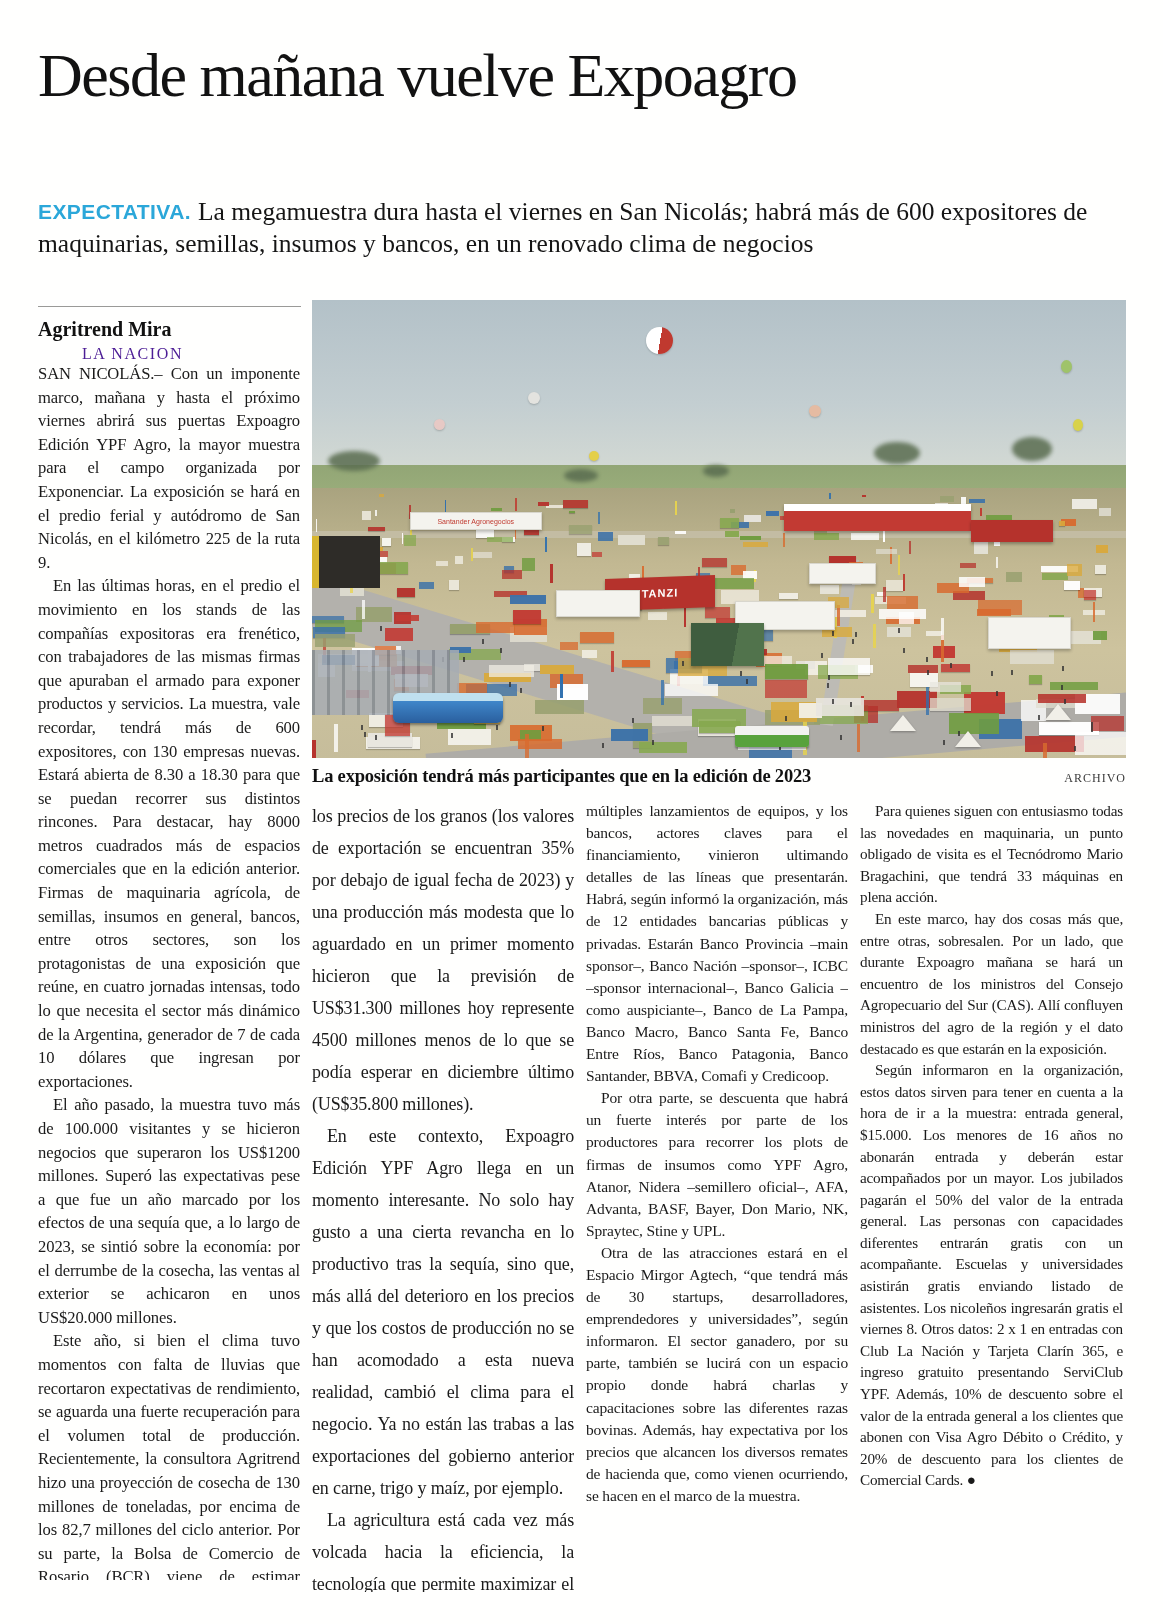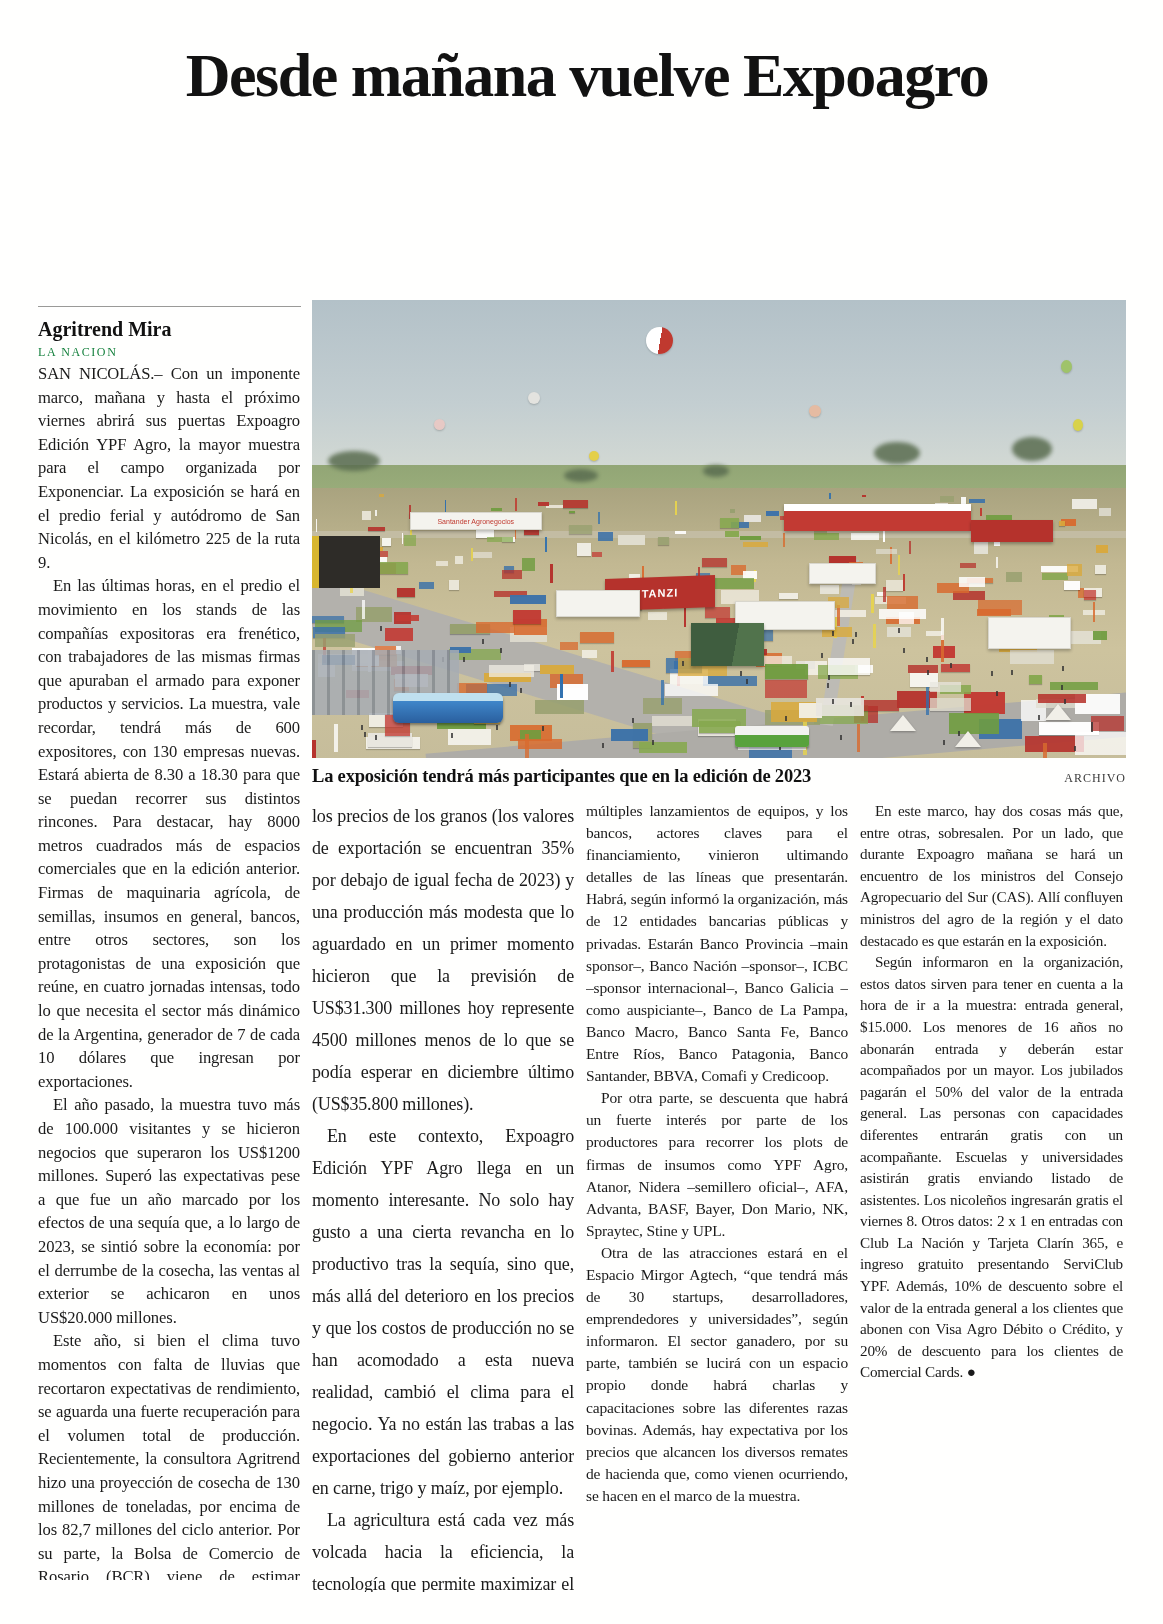--- a/index.html
+++ b/index.html
@@ -1,30 +1,30 @@
 <!DOCTYPE html>
 <html lang="es"><head>
 <meta charset="utf-8">
 <style>
   html,body{margin:0;padding:0;background:#e8e8e6;}
   .page{position:relative;width:1163px;height:1624px;margin:0 auto;background:#fffffe;
         font-family:"Liberation Serif",serif;color:#1a1a1a;overflow:hidden;}
 
   
   .headline{position:absolute;left:38px;top:40px;width:1098px;
-            font-weight:bold;font-size:62px;line-height:71px;letter-spacing:-1.5px;color:#121212;text-align:center;}
+            font-weight:normal;font-size:62px;line-height:71px;letter-spacing:-1.5px;color:#121212;}
   .kicker-row{position:absolute;left:38px;top:196px;width:1096px;
               font-size:25.5px;line-height:32px;color:#151515;}
   .kicker{font-family:"Liberation Sans",sans-serif;font-weight:bold;font-size:21px;
           letter-spacing:.4px;color:#2ba7d9;margin-right:7px;vertical-align:1px;}
 
   
   .byline{position:absolute;left:38px;top:306px;width:263px;border-top:1px solid #9a9a98;padding-top:11px;}
   .byline .author{font-weight:bold;font-size:20px;color:#111;}
-  .byline .org{font-size:12px;letter-spacing:1.6px;color:#15803d;margin-top:4px;}
+  .byline .org{font-size:16px;letter-spacing:1.6px;color:#4c1d95;margin-top:4px;margin-left:44px;}
 
   
   .col{position:absolute;width:262px;overflow:hidden;text-align:justify;hyphens:auto;font-family:Liberation Serif, serif;}
   .col1{left:38px;top:362px;height:1218px;font-size:16.6px;line-height:23.6px;letter-spacing:-.1px;}
   .col2{left:312px;top:800px;height:792px;font-size:18px;line-height:32px;letter-spacing:-.15px;}
   .col3{left:586px;top:800px;height:792px;font-size:15.5px;line-height:22.1px;letter-spacing:-.15px;}
   .col4{left:860px;top:800px;height:792px;width:263px;font-size:15.2px;line-height:21.6px;letter-spacing:-.2px;}
   .body-p{margin:0;text-indent:15px;}
   .body-p.noindent{text-indent:0;}
 
@@ -54,20 +54,23 @@
 </style>
 </head>
 <body>
 
 <div class="page">
 
   <div class="headline">
     <div>Desde mañana vuelve Expoagro</div>
   </div>
 
+  <div class="kicker-row">
+    <span class="kicker">EXPECTATIVA.</span><span>La megamuestra dura hasta el viernes en San Nicolás; habrá más de 600 expositores de maquinarias, semillas, insumos y bancos, en un renovado clima de negocios</span>
+  </div>
 
   <div class="byline">
     <div class="author">Agritrend Mira</div>
     <div class="org">LA NACION</div>
   </div>
 
   <div class="col col1">
     <p class="body-p noindent">SAN NICOLÁS.– Con un imponente marco, mañana y hasta el próximo viernes abrirá sus puertas Expoagro Edición YPF Agro, la mayor muestra para el campo organizada por Exponenciar. La exposición se hará en el predio ferial y autódromo de San Nicolás, en el kilómetro 225 de la ruta 9.</p>
     <p class="body-p">En las últimas horas, en el predio el movimiento en los stands de las compañías expositoras era frenético, con trabajadores de las mismas firmas que apuraban el armado para exponer productos y servicios. La muestra, vale recordar, tendrá más de 600 expositores, con 130 empresas nuevas. Estará abierta de 8.30 a 18.30 para que se puedan recorrer sus distintos rincones. Para destacar, hay 8000 metros cuadrados más de espacios comerciales que en la edición anterior. Firmas de maquinaria agrícola, de semillas, insumos en general, bancos, entre otros sectores, son los protagonistas de una exposición que reúne, en cuatro jornadas intensas, todo lo que necesita el sector más dinámico de la Argentina, generador de 7 de cada 10 dólares que ingresan por exportaciones.</p>
     <p class="body-p">El año pasado, la muestra tuvo más de 100.000 visitantes y se hicieron negocios que superaron los US$1200 millones. Superó las expectativas pese a que fue un año marcado por los efectos de una sequía que, a lo largo de 2023, se sintió sobre la economía: por el derrumbe de la cosecha, las ventas al exterior se achicaron en unos US$20.000 millones.</p>
@@ -489,17 +492,18 @@
     <p class="body-p">En este contexto, Expoagro Edición YPF Agro llega en un momento interesante. No solo hay gusto a una cierta revancha en lo productivo tras la sequía, sino que, más allá del deterioro en los precios y que los costos de producción no se han acomodado a esta nueva realidad, cambió el clima para el negocio. Ya no están las trabas a las exportaciones del gobierno anterior en carne, trigo y maíz, por ejemplo.</p>
     <p class="body-p">La agricultura está cada vez más volcada hacia la eficiencia, la tecnología que permite maximizar el uso de insumos, el automatismo en la maquinaria agrícola, y todo esto estará en la gran vidriera de Expoagro. Hoy los productores pueden valerse de prescripciones de siembra, aplicaciones de insumos que les llegan desde las empresas para hacer una producción casi a medida. Esto es para tratar de bajar costos y hacer una producción de más rindes y más sustentable.</p>
     <p class="body-p">Decenas de quienes de maquinaria agrícola tienen agendados</p>
   </div>
   <div class="col col3">
     <p class="body-p noindent">múltiples lanzamientos de equipos, y los bancos, actores claves para el financiamiento, vinieron ultimando detalles de las líneas que presentarán. Habrá, según informó la organización, más de 12 entidades bancarias públicas y privadas. Estarán Banco Provincia –main sponsor–, Banco Nación –sponsor–, ICBC –sponsor internacional–, Banco Galicia –como auspiciante–, Banco de La Pampa, Banco Macro, Banco Santa Fe, Banco Entre Ríos, Banco Patagonia, Banco Santander, BBVA, Comafi y Credicoop.</p>
     <p class="body-p">Por otra parte, se descuenta que habrá un fuerte interés por parte de los productores para recorrer los plots de firmas de insumos como YPF Agro, Atanor, Nidera –semillero oficial–, AFA, Advanta, BASF, Bayer, Don Mario, NK, Spraytec, Stine y UPL.</p>
     <p class="body-p">Otra de las atracciones estará en el Espacio Mirgor Agtech, “que tendrá más de 30 startups, desarrolladores, emprendedores y universidades”, según informaron. El sector ganadero, por su parte, también se lucirá con un espacio propio donde habrá charlas y capacitaciones sobre las diferentes razas bovinas. Además, hay expectativa por los precios que alcancen los diversos remates de hacienda que, como vienen ocurriendo, se hacen en el marco de la muestra.</p>
   </div>
   <div class="col col4">
+    <p class="body-p">Para quienes siguen con entusiasmo todas las novedades en maquinaria, un punto obligado de visita es el Tecnódromo Mario Bragachini, que tendrá 33 máquinas en plena acción.</p>
     <p class="body-p">En este marco, hay dos cosas más que, entre otras, sobresalen. Por un lado, que durante Expoagro mañana se hará un encuentro de los ministros del Consejo Agropecuario del Sur (CAS). Allí confluyen ministros del agro de la región y el dato destacado es que estarán en la exposición.</p>
     <p class="body-p">Según informaron en la organización, estos datos sirven para tener en cuenta a la hora de ir a la muestra: entrada general, $15.000. Los menores de 16 años no abonarán entrada y deberán estar acompañados por un mayor. Los jubilados pagarán el 50% del valor de la entrada general. Las personas con capacidades diferentes entrarán gratis con un acompañante. Escuelas y universidades asistirán gratis enviando listado de asistentes. Los nicoleños ingresarán gratis el viernes 8. Otros datos: 2 x 1 en entradas con Club La Nación y Tarjeta Clarín 365, e ingreso gratuito presentando ServiClub YPF. Además, 10% de descuento sobre el valor de la entrada general a los clientes que abonen con Visa Agro Débito o Crédito, y 20% de descuento para los clientes de Comercial Cards. ●</p>
   </div>
 
 </div>
 
 </body></html>

